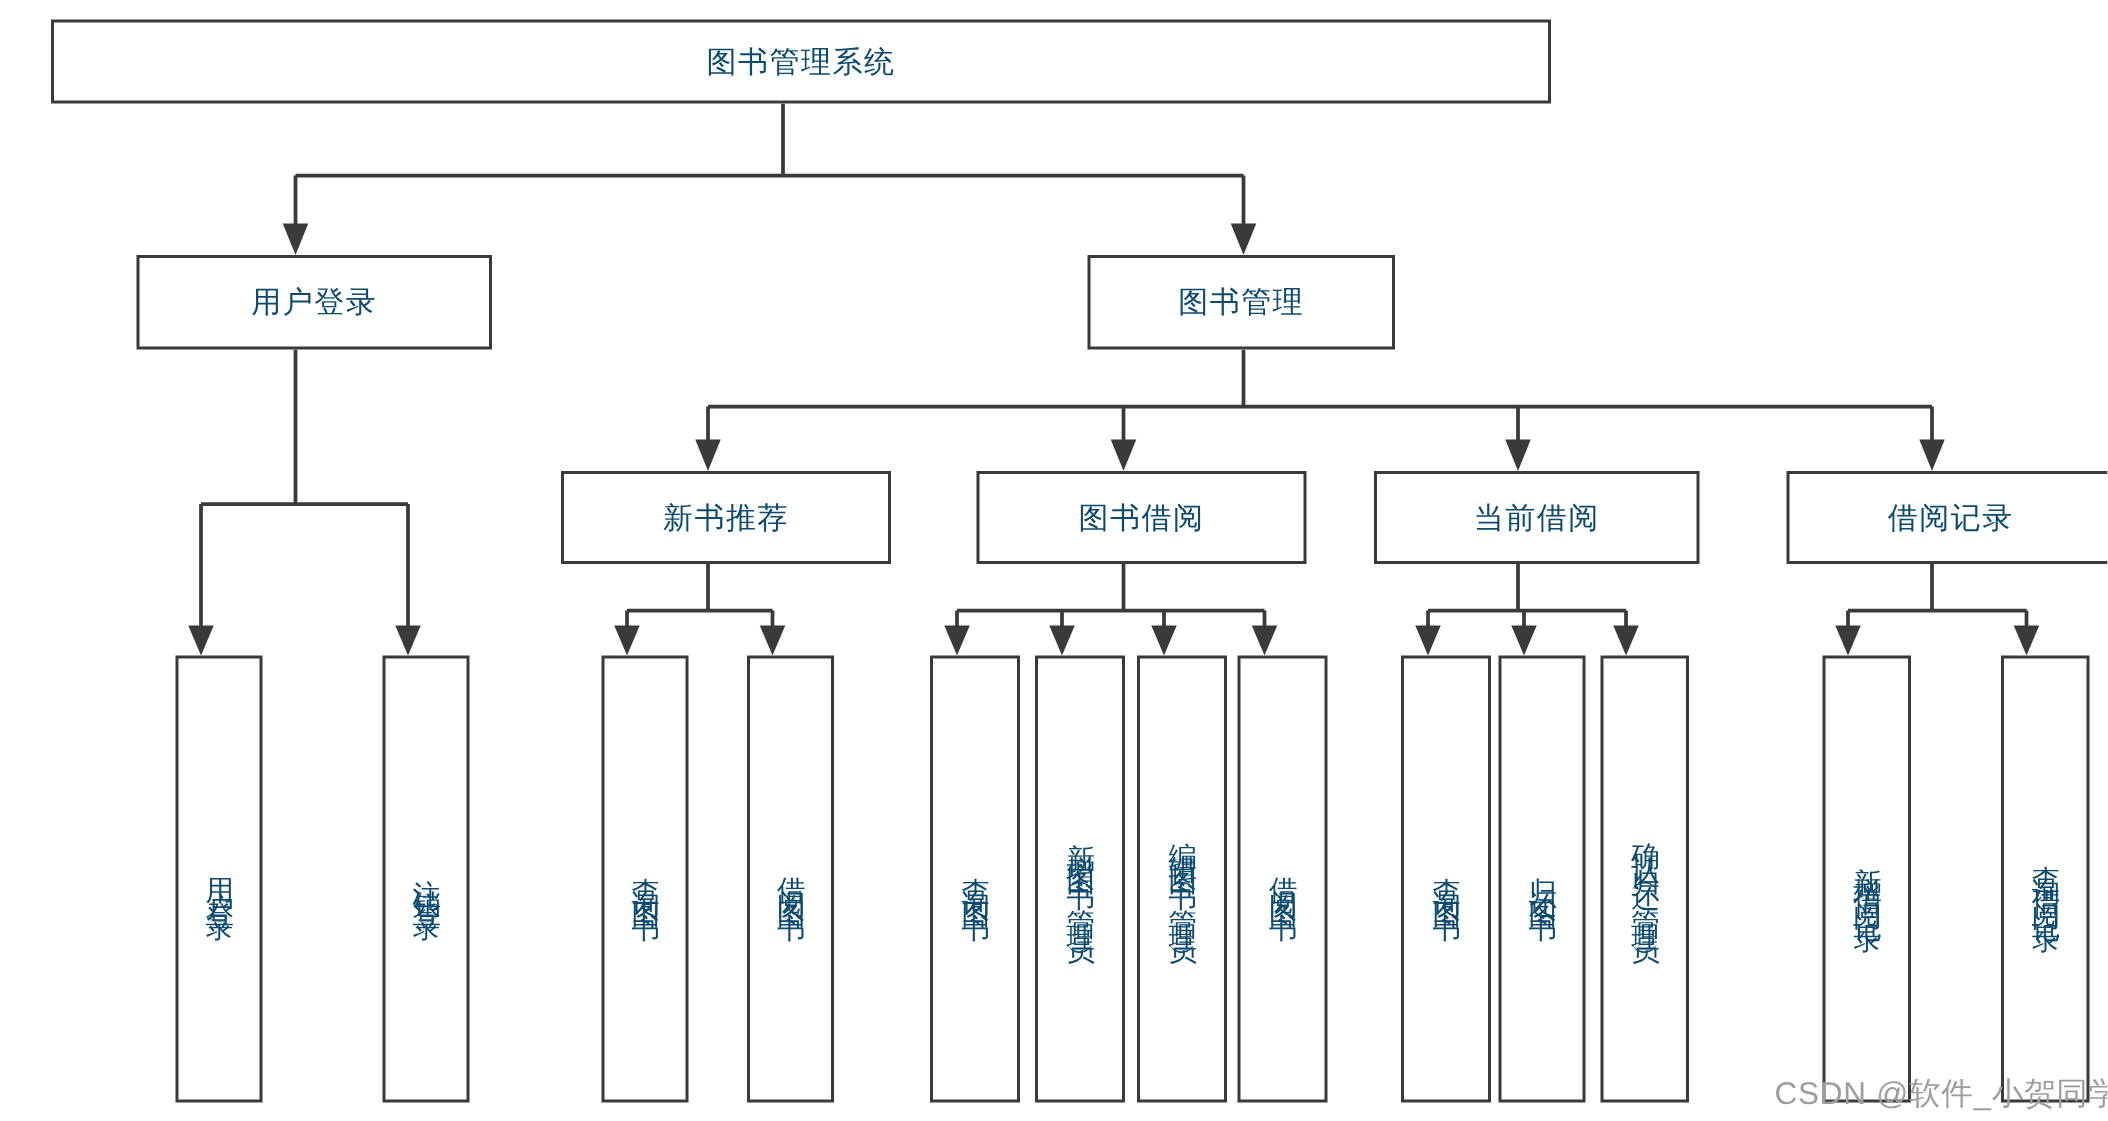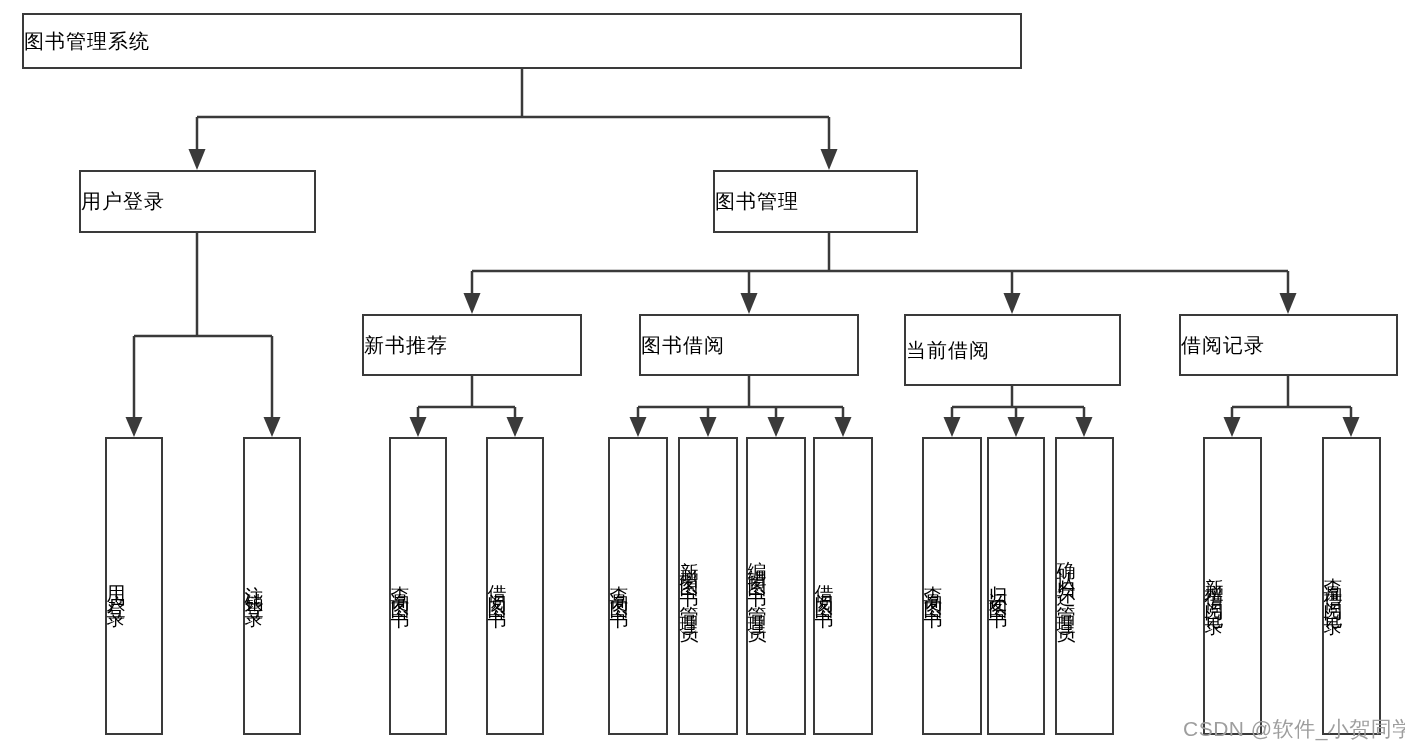--- a/index.html
+++ b/index.html
@@ -21,22 +21,24 @@
     top: 0;
     z-index: 1;
   }
   .node {
     position: absolute;
     box-sizing: border-box;
     background: #ffffff;
     border: 2.5px solid #3a3a3a;
     display: flex;
     align-items: center;
-    color: #000000;
+    justify-content: center;
+    color: #0c4a6e;
     z-index: 2;
+    margin-left: 12px;
   }
   .node.h span {
     font-size: 20px;
     letter-spacing: 1px;
     white-space: nowrap;
   }
   .node.root { border-width: 2.5px; }
   .node.v {
     border-width: 2px;
   }
@@ -145,21 +147,21 @@
   <div class="node h" style="left:713px;top:170px;width:205px;height:63px">
     <span>图书管理</span>
   </div>
 
   <div class="node h" style="left:362px;top:314px;width:220px;height:62px">
     <span>新书推荐</span>
   </div>
   <div class="node h" style="left:639px;top:314px;width:220px;height:62px">
     <span>图书借阅</span>
   </div>
-  <div class="node h" style="left:904px;top:314px;width:217px;height:72px">
+  <div class="node h" style="left:904px;top:314px;width:217px;height:62px">
     <span>当前借阅</span>
   </div>
   <div class="node h" style="left:1179px;top:314px;width:219px;height:62px">
     <span>借阅记录</span>
   </div>
 
   <div class="node v" style="left:105px;top:437px;width:58px;height:298px">
     <span>用户登录</span>
   </div>
   <div class="node v" style="left:243px;top:437px;width:58px;height:298px">

